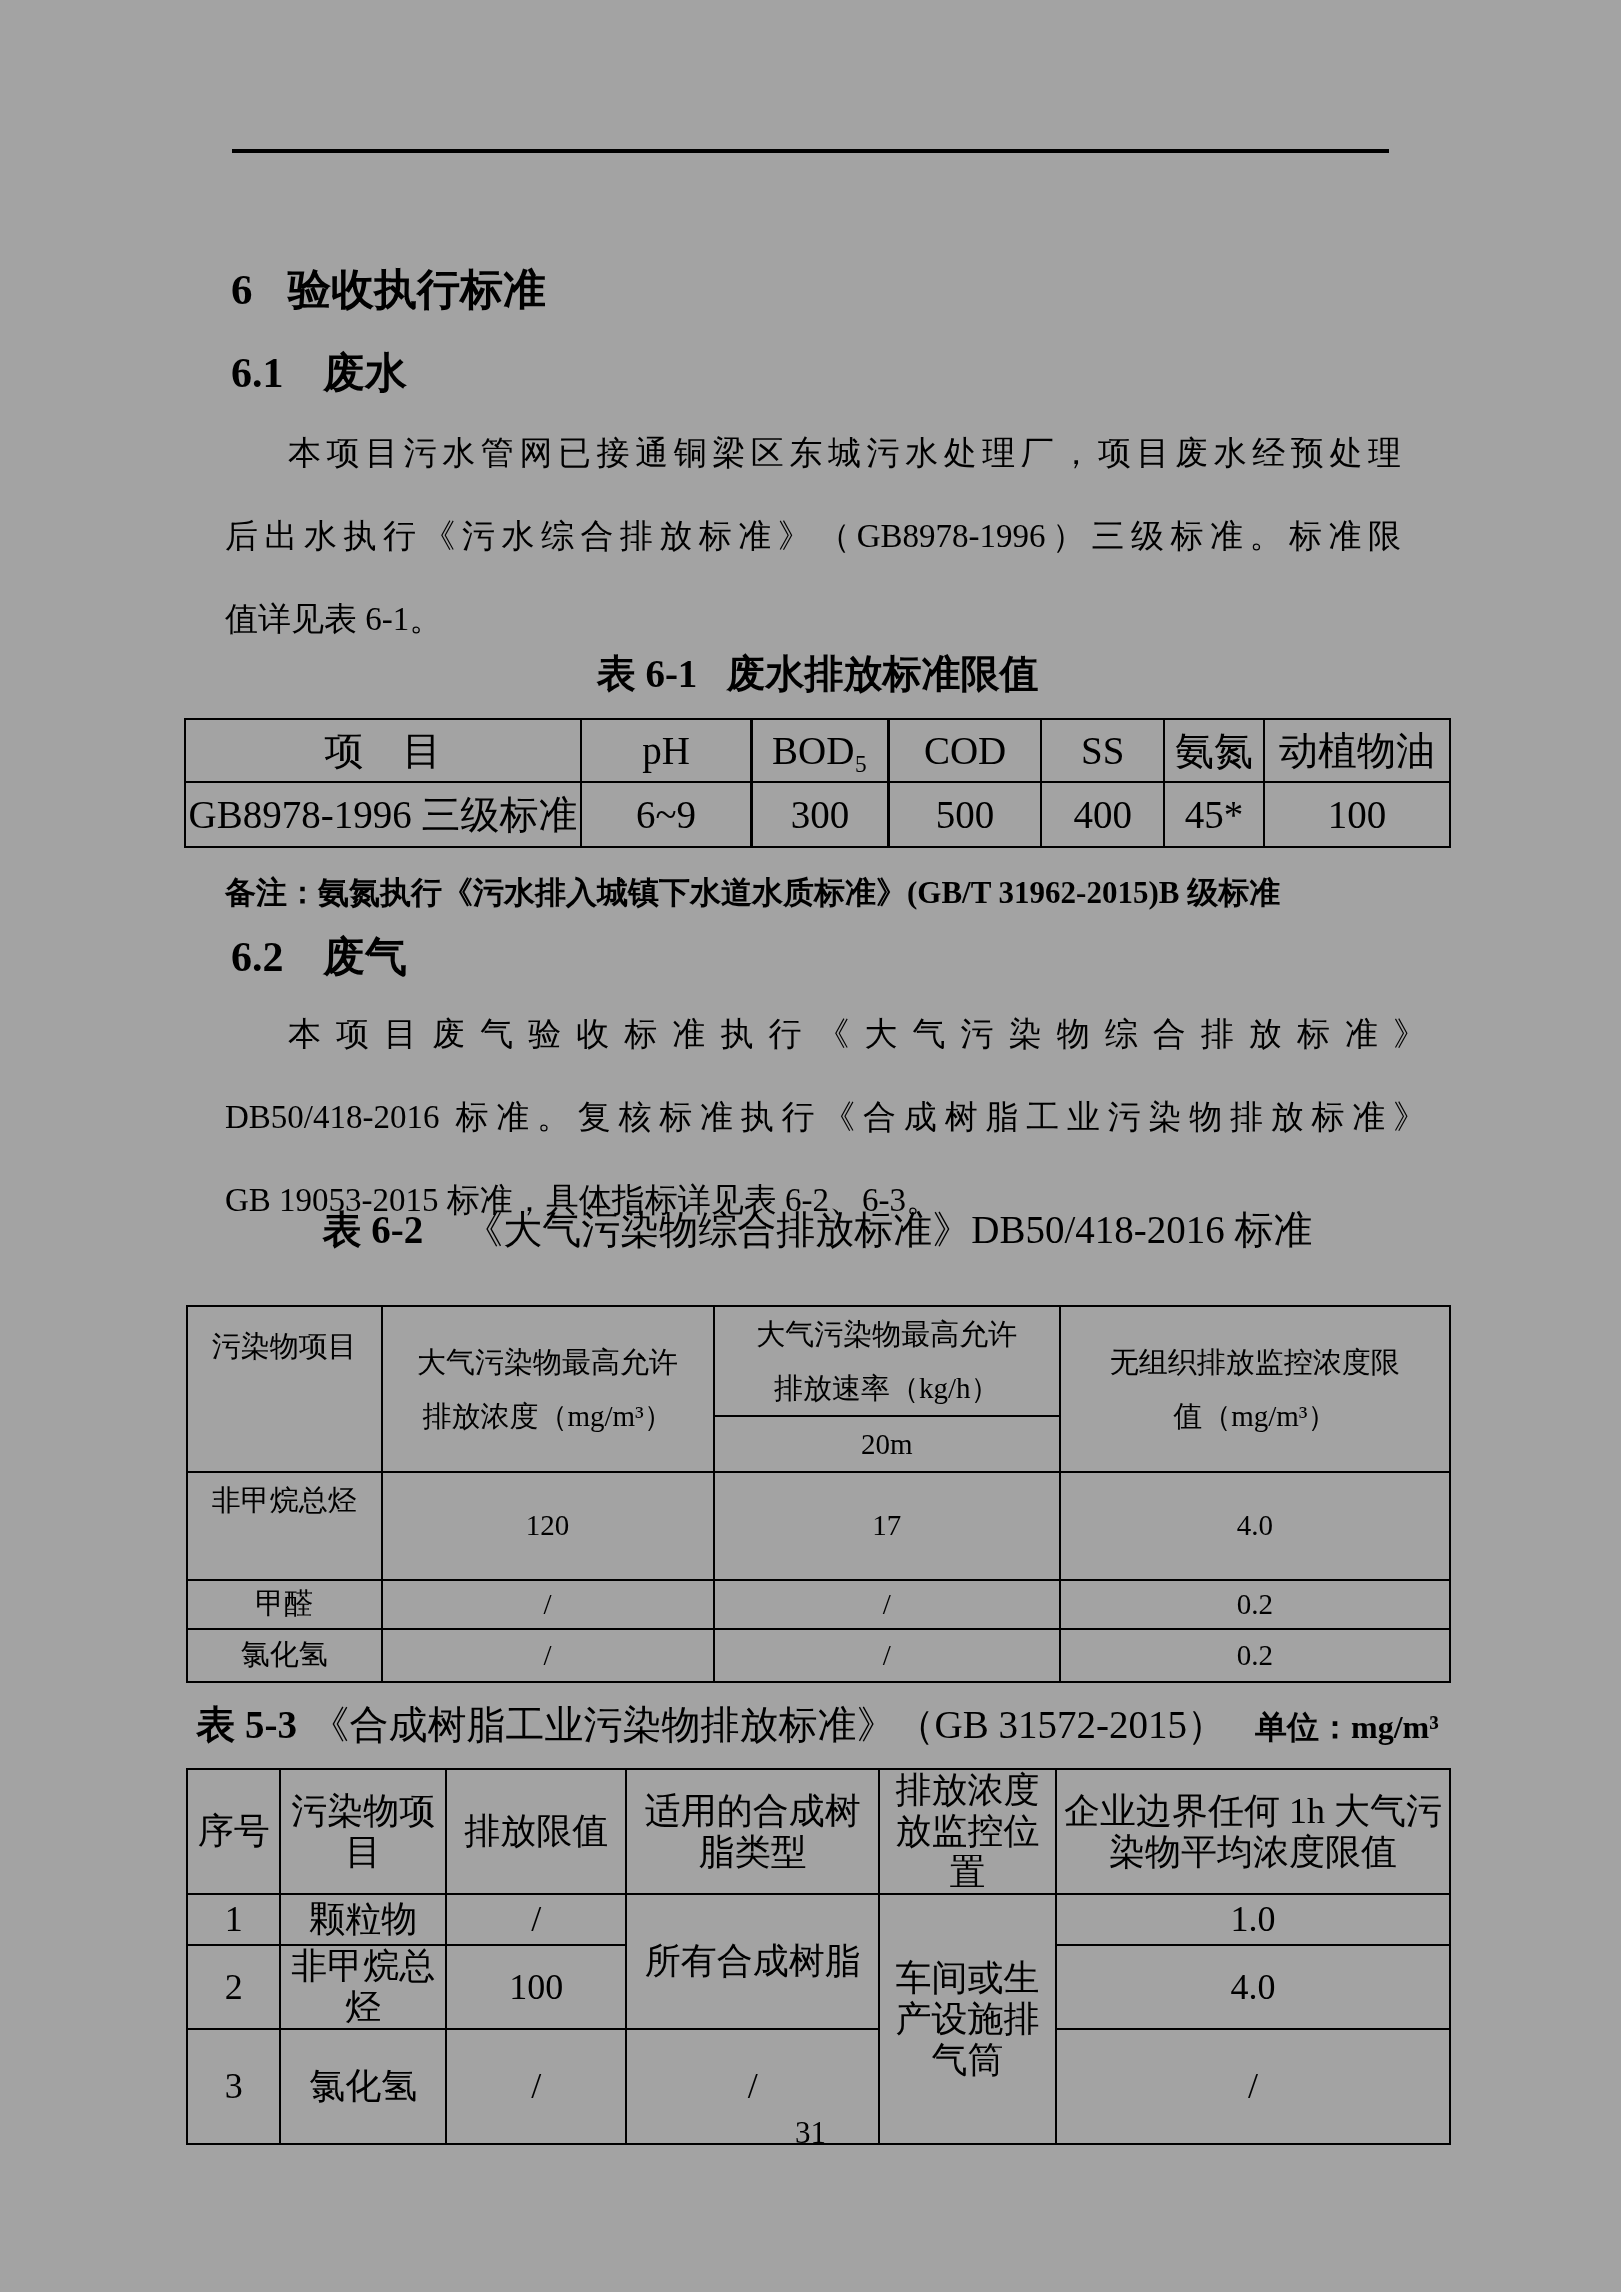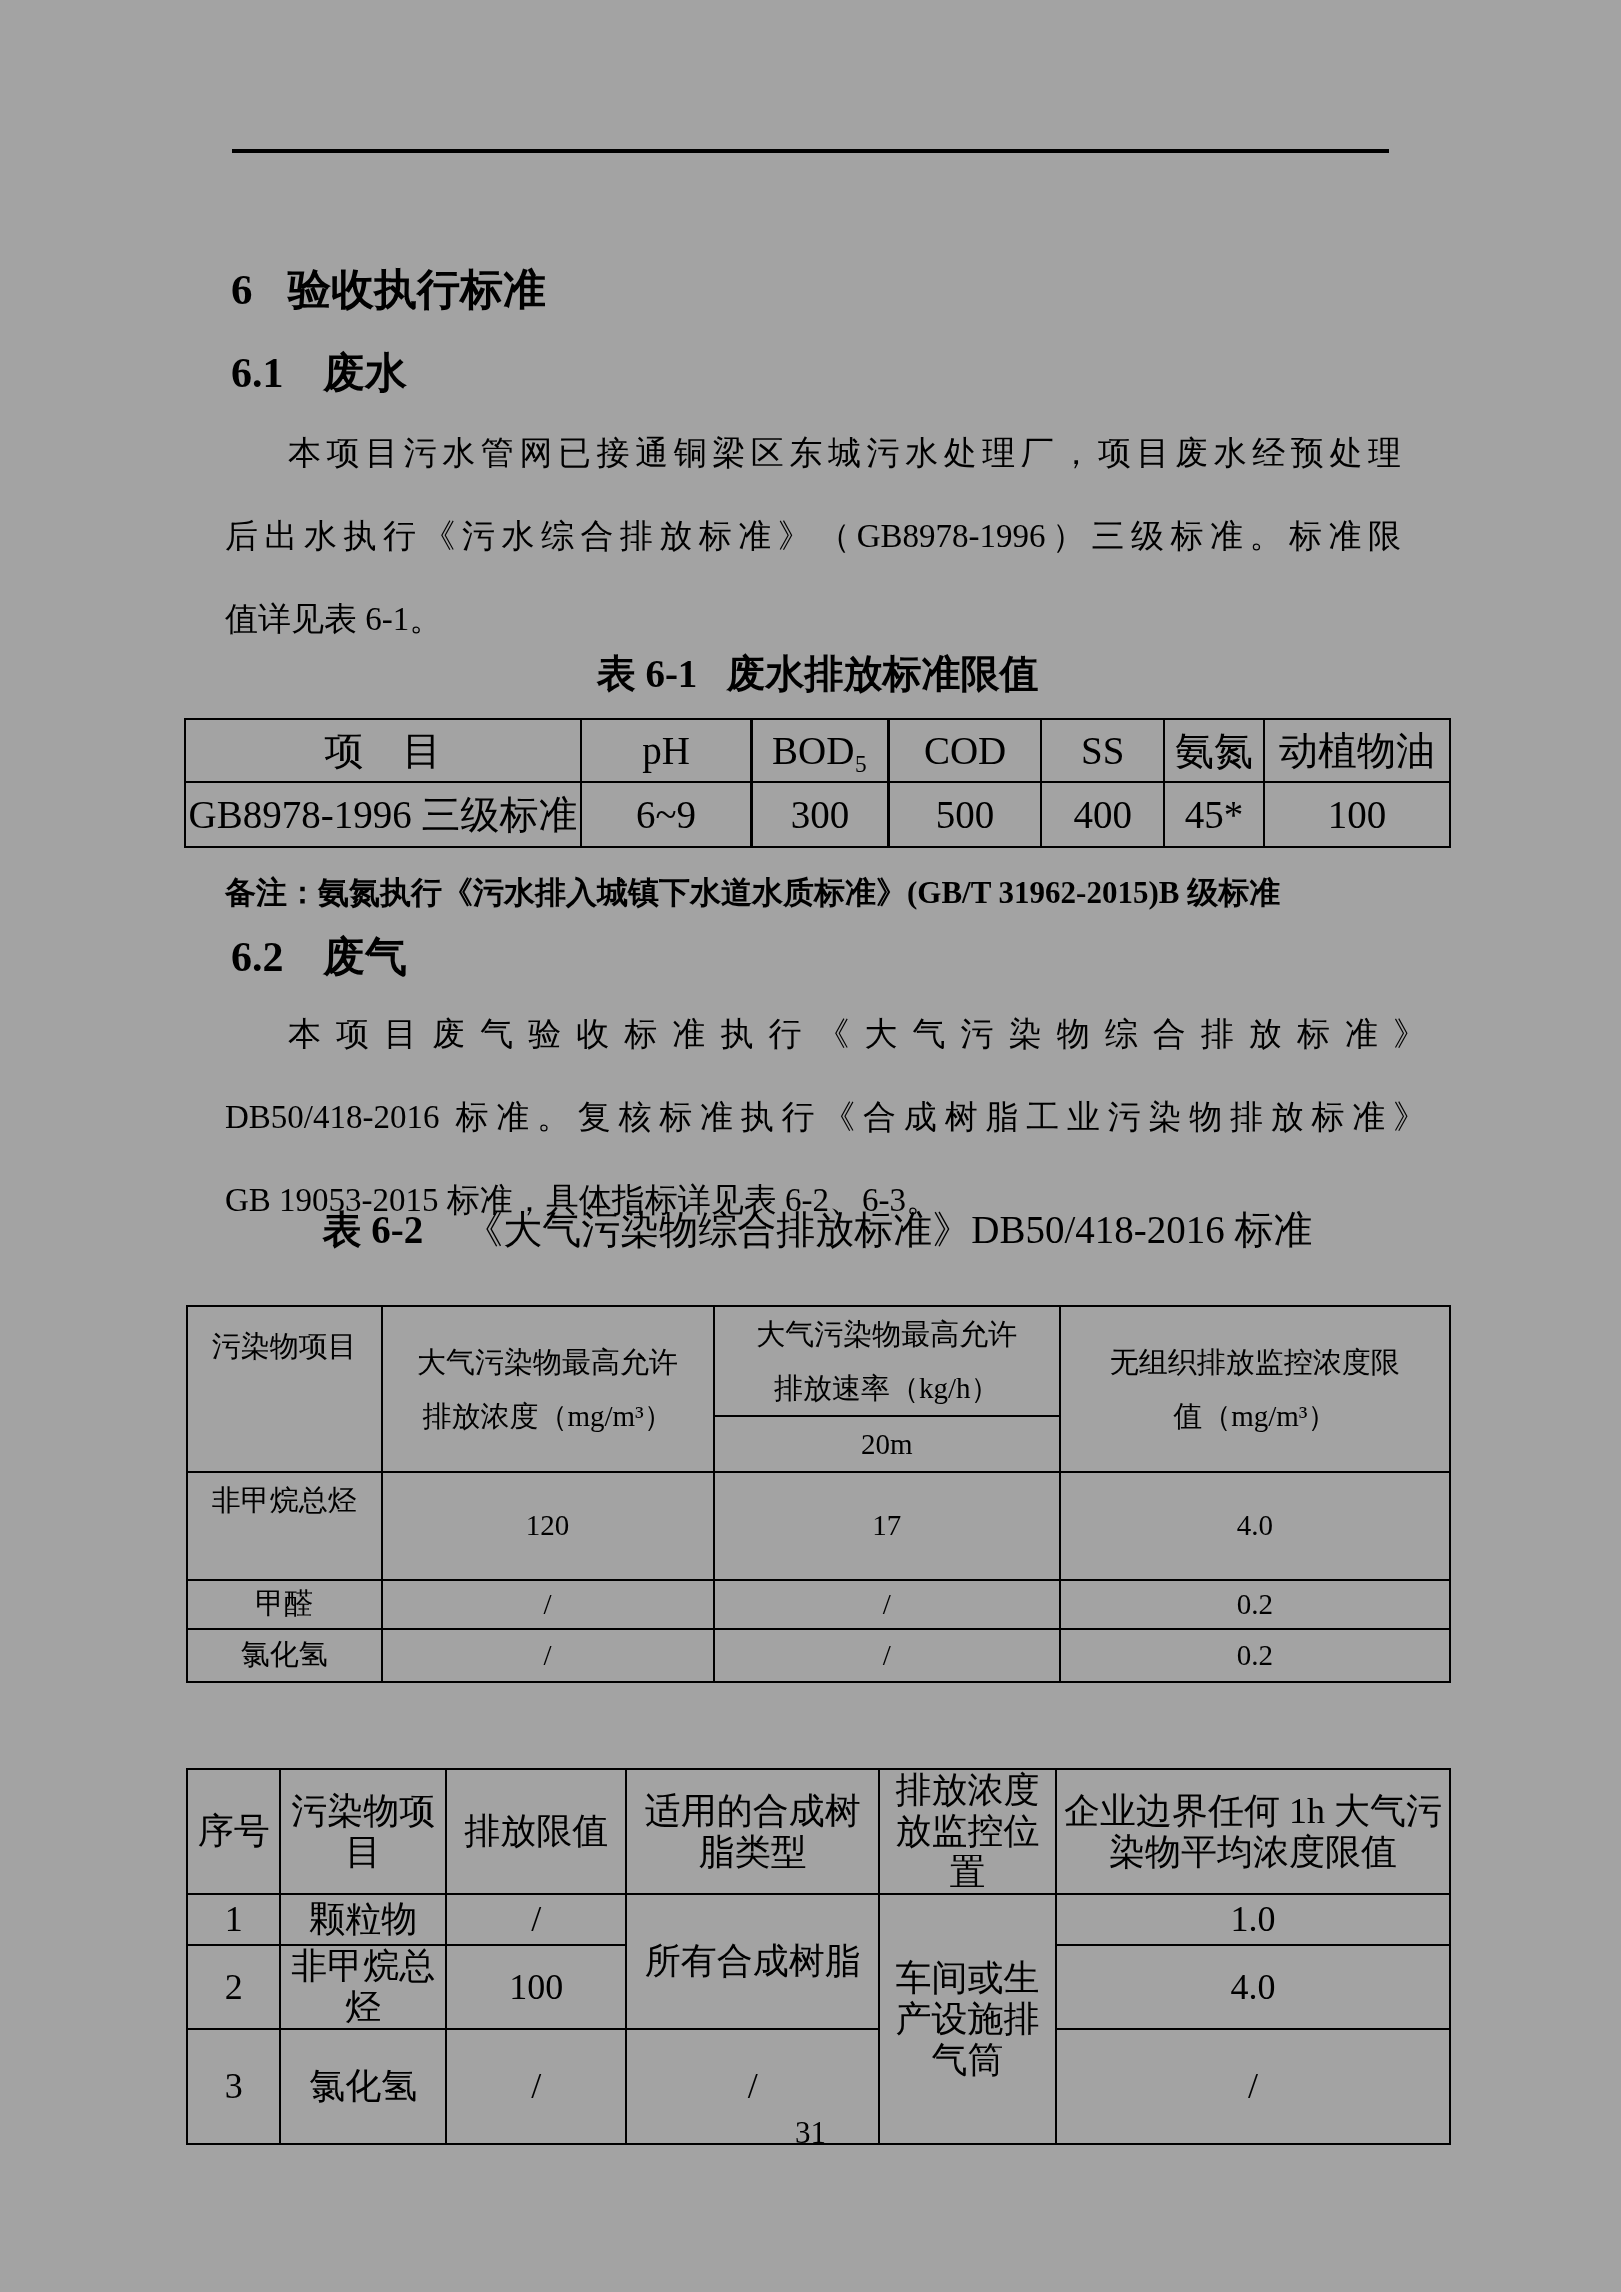--- a/index.html
+++ b/index.html
@@ -182,20 +182,23 @@
     </tr>
     <tr class="r3">
       <td>氯化氢</td>
       <td>/</td>
       <td>/</td>
       <td>0.2</td>
     </tr>
   </tbody>
     </table>
 
+  <div class="tbl-title" id="t53-title">
+    <span class="lbl">表 5-3</span><span>《合成树脂工业污染物排放标准》（GB 31572-2015）</span><span class="unit">单位：mg/m³</span>
+  </div>
 
   <table id="t53">
     <colgroup>
       <col class="t53c1">
         <col class="t53c2">
         <col class="t53c3">
       <col class="t53c4">
         <col class="t53c5">
         <col class="t53c6">
     </colgroup>

